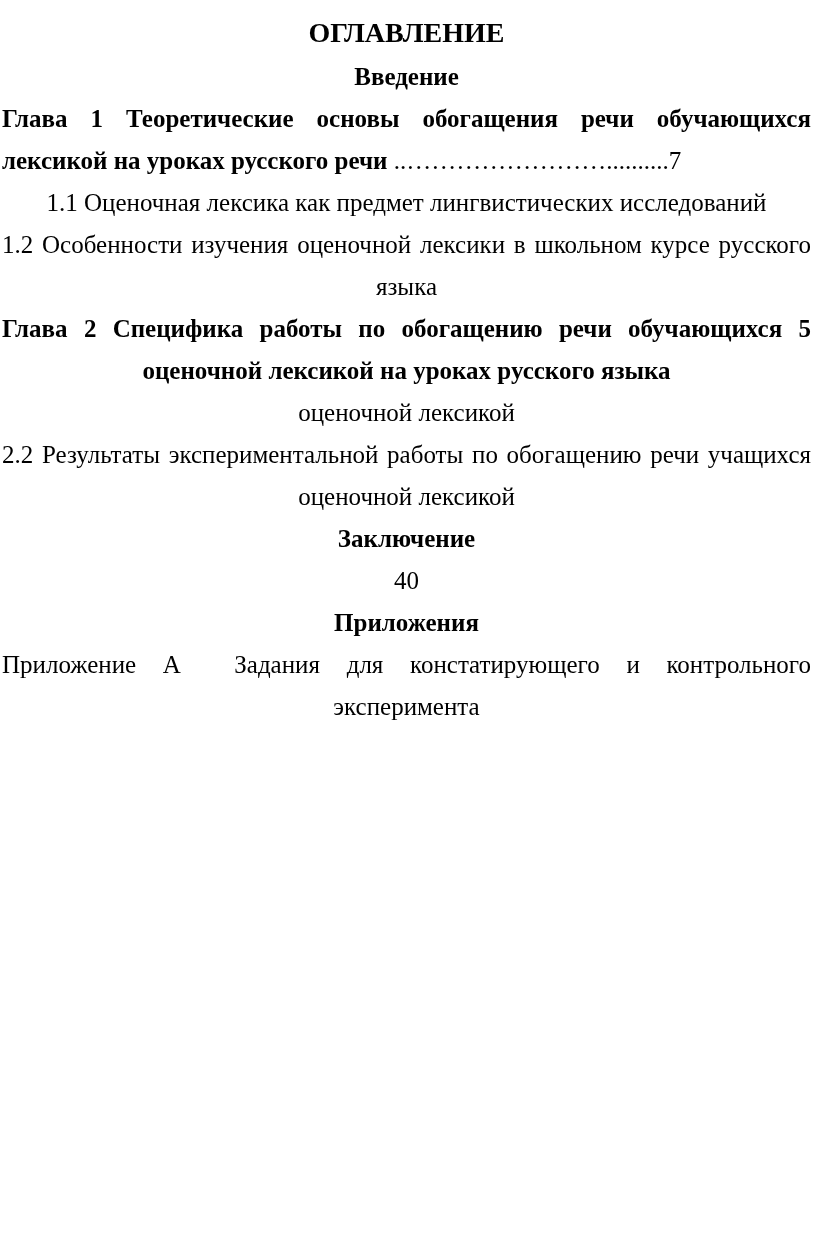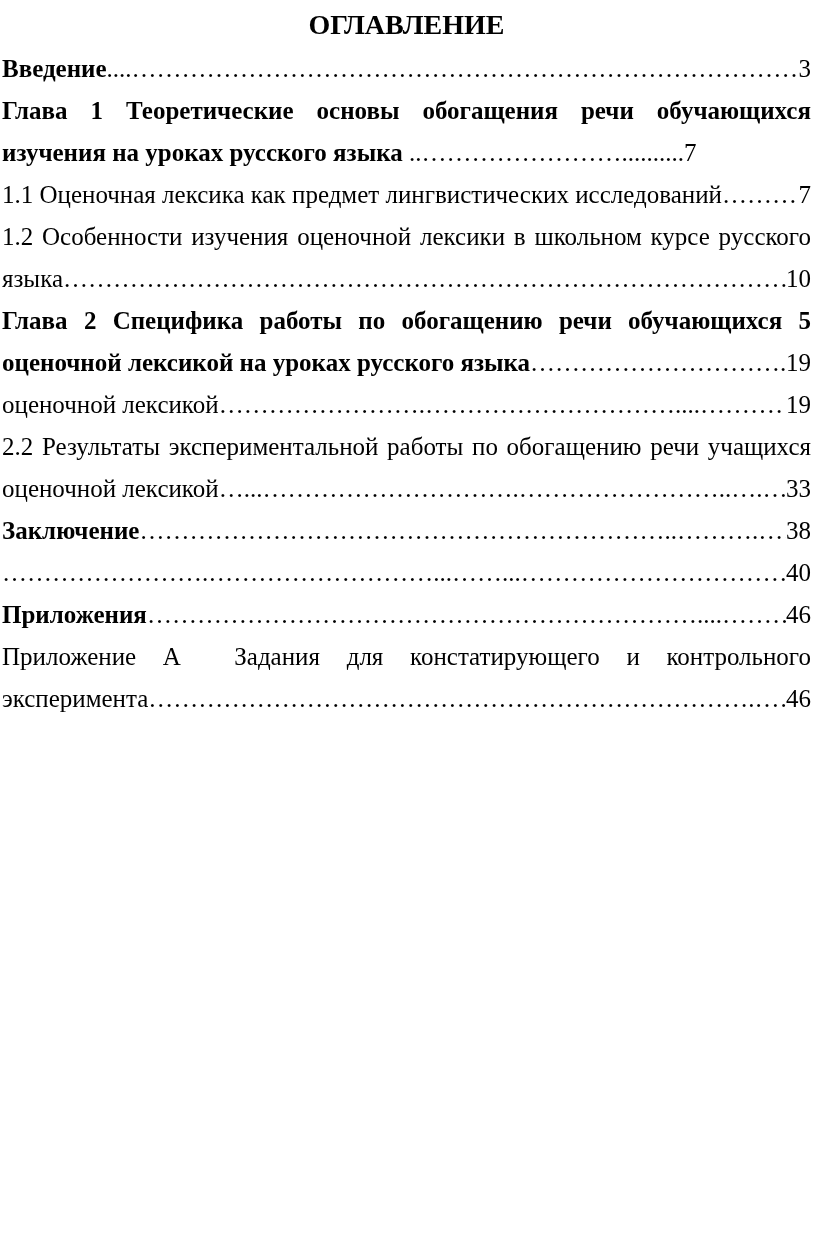--- a/index.html
+++ b/index.html
@@ -2,38 +2,38 @@
 <html><head>
 <meta charset="utf-8">
 <style>
   html,body{margin:0;padding:0;background:#ffffff;}
   .page{
     position:relative;
     width:816px;height:1106px;
     background:#ffffff;color:#000000;
     font-family:"Liberation Serif","DejaVu Serif",serif;
     box-sizing:border-box;
-    padding:8px 5px 0 2px;
+    padding:16px 5px 0 2px;
     overflow:hidden;
   }
   .doc-title{
     text-align:center;
     font-weight:700;
     font-size:28px;
     line-height:34px;
     margin:0 0 6px 0;
   }
   .line{
     font-size:25px;
     line-height:42px;
     height:42px;
     white-space:nowrap;
     overflow:hidden;
   }
-  .fill{display:flex;align-items:center;}
+  .fill{display:flex;align-items:center;flex-direction:column;}
   .fill .lbl{flex:0 0 auto;}
   .fill .dots{flex:1 1 auto;min-width:0;overflow:hidden;white-space:nowrap;}
   .fill .pg{flex:0 0 auto;}
   .just{
     white-space:normal;
     text-align:justify;
     text-align-last:justify;
   }
   .b{font-weight:700;}
 </style>
@@ -46,21 +46,21 @@
 
   <div class="line fill">
     <span class="lbl b">Введение </span>
     <span class="dots">....………………………………………………………………………………………………………………</span>
     <span class="pg">3</span>
   </div>
 
   <div class="line just b">Глава 1 Теоретические основы обогащения речи обучающихся оценочной</div>
 
   <div class="line">
-    <span class="b">изучения на уроках русского языка </span><span>..……………………..........</span><span>7</span>
+    <span class="b">лексикой на уроках русского речи </span><span>..……………………..........</span><span>7</span>
   </div>
 
   <div class="line fill">
     <span class="lbl">1.1 Оценочная лексика как предмет лингвистических исследований</span>
     <span class="dots">………………………………………………………………………………………………………………</span>
     <span class="pg">7</span>
   </div>
 
   <div class="line just">1.2 Особенности изучения оценочной лексики в школьном курсе русского</div>
 

